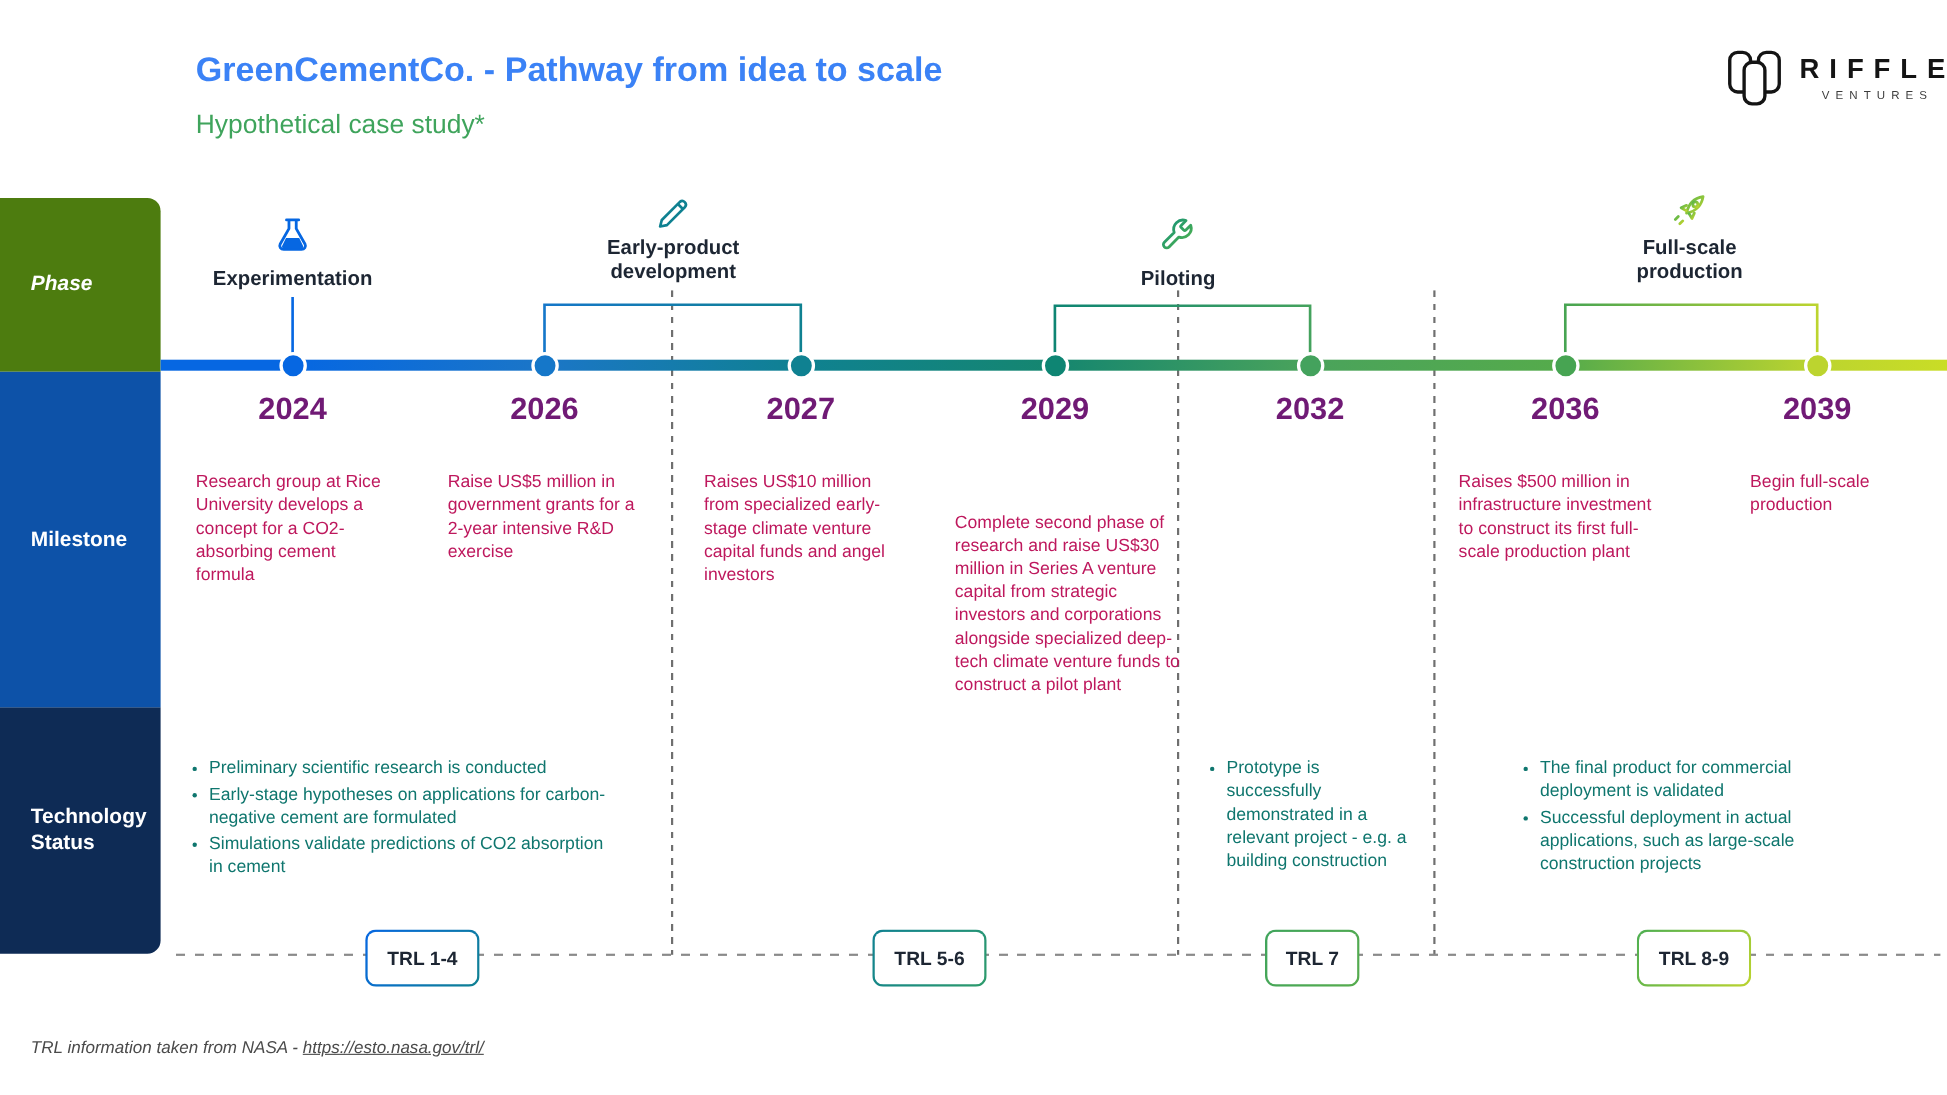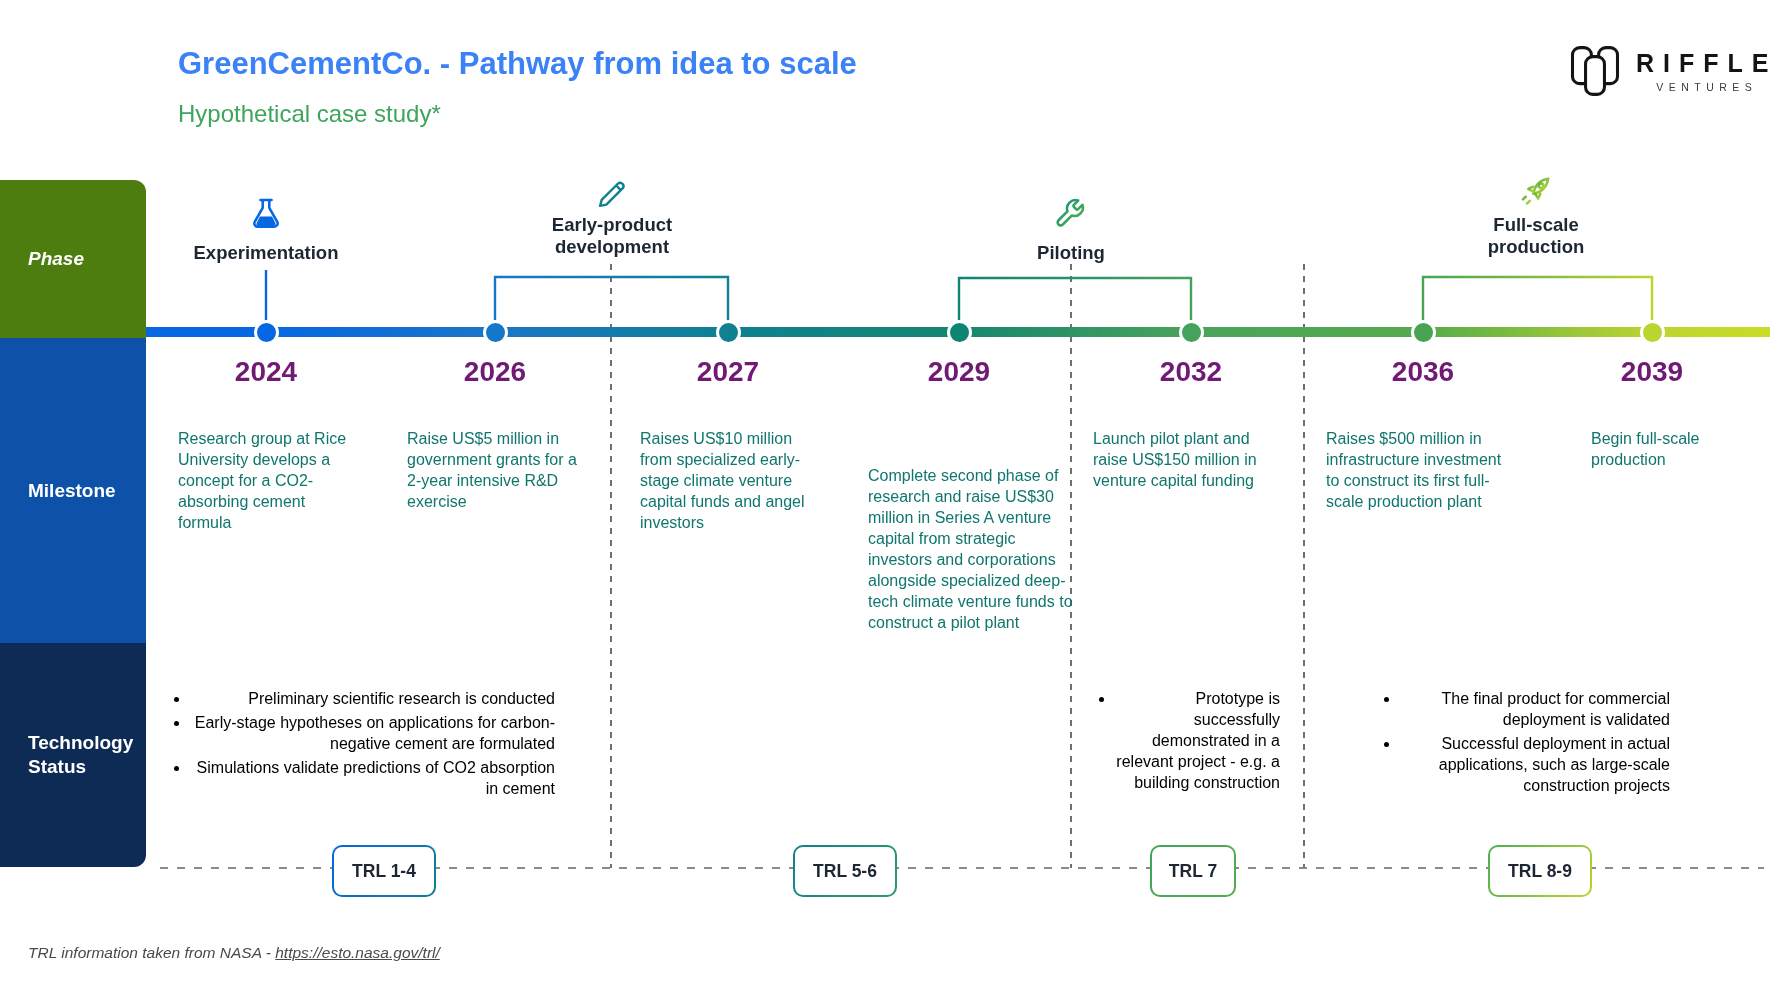--- a/index.html
+++ b/index.html
@@ -33,23 +33,23 @@
   .vdash{top:264px;height:604px;width:2px;
          background:repeating-linear-gradient(to bottom,#6f6f6f 0 6px,transparent 6px 12px);}
   .hdash{left:160px;top:867px;width:1604px;height:2px;
          background:repeating-linear-gradient(to right,#8a8a8a 0 8px,transparent 8px 17px);}
 
   
   .phase-label{font-size:18.5px;font-weight:700;color:#1d2633;text-align:center;line-height:1.18;}
   .icon{display:flex;justify-content:center;}
 
   .year{top:356px;width:140px;text-align:center;font-size:28px;font-weight:700;color:#701a75;}
-  .milestone{top:428px;font-size:16px;line-height:21px;color:#0f766e;}
-
-  .tech{top:688px;font-size:16px;line-height:21px;color:#000000;text-align:right;}
+  .milestone{top:428px;font-size:16px;line-height:21px;color:#be185d;}
+
+  .tech{top:688px;font-size:16px;line-height:21px;color:#0f766e;}
   .tech ul{margin:0;padding-left:20px;}
   .tech li{margin-bottom:3px;}
 
   
   .trl{top:845px;height:48px;border-radius:10px;display:flex;align-items:center;justify-content:center;
        font-size:17.5px;font-weight:700;color:#1d2633;border:2.5px solid transparent;
        background:linear-gradient(#fff,#fff) padding-box,
                   linear-gradient(125deg,var(--c1),var(--c2)) border-box;}
 
   .footer{left:28px;top:944px;font-size:15.5px;font-style:italic;color:#4a4a4a;}
@@ -177,21 +177,20 @@
   <div class="abs year" style="left:658px;">2027</div>
   <div class="abs year" style="left:889px;">2029</div>
   <div class="abs year" style="left:1121px;">2032</div>
   <div class="abs year" style="left:1353px;">2036</div>
   <div class="abs year" style="left:1582px;">2039</div>
 
   <div class="abs milestone" style="left:178px;width:170px;">Research group at Rice University develops a concept for a CO2-absorbing cement formula</div>
   <div class="abs milestone" style="left:407px;width:185px;">Raise US$5 million in government grants for a 2-year intensive R&amp;D exercise</div>
   <div class="abs milestone" style="left:640px;width:185px;">Raises US$10 million from specialized early-stage climate venture capital funds and angel investors</div>
   <div class="abs milestone" style="left:868px;width:205px;margin-top:37px;">Complete second phase of research and raise US$30 million in Series A venture capital from strategic investors and corporations alongside specialized deep-tech climate venture funds to construct a pilot plant</div>
-  <div class="abs milestone" style="left:1093px;width:195px;">Launch pilot plant and raise US$150 million in venture capital funding</div>
   <div class="abs milestone" style="left:1326px;width:185px;">Raises $500 million in infrastructure investment to construct its first full-scale production plant</div>
   <div class="abs milestone" style="left:1591px;width:150px;">Begin full-scale production</div>
 
   <div class="abs tech" style="left:170px;width:385px;">
     <ul>
       <li>Preliminary scientific research is conducted</li>
       <li>Early-stage hypotheses on applications for carbon-negative cement are formulated</li>
       <li>Simulations validate predictions of CO2 absorption in cement</li>
     </ul>
   </div>

